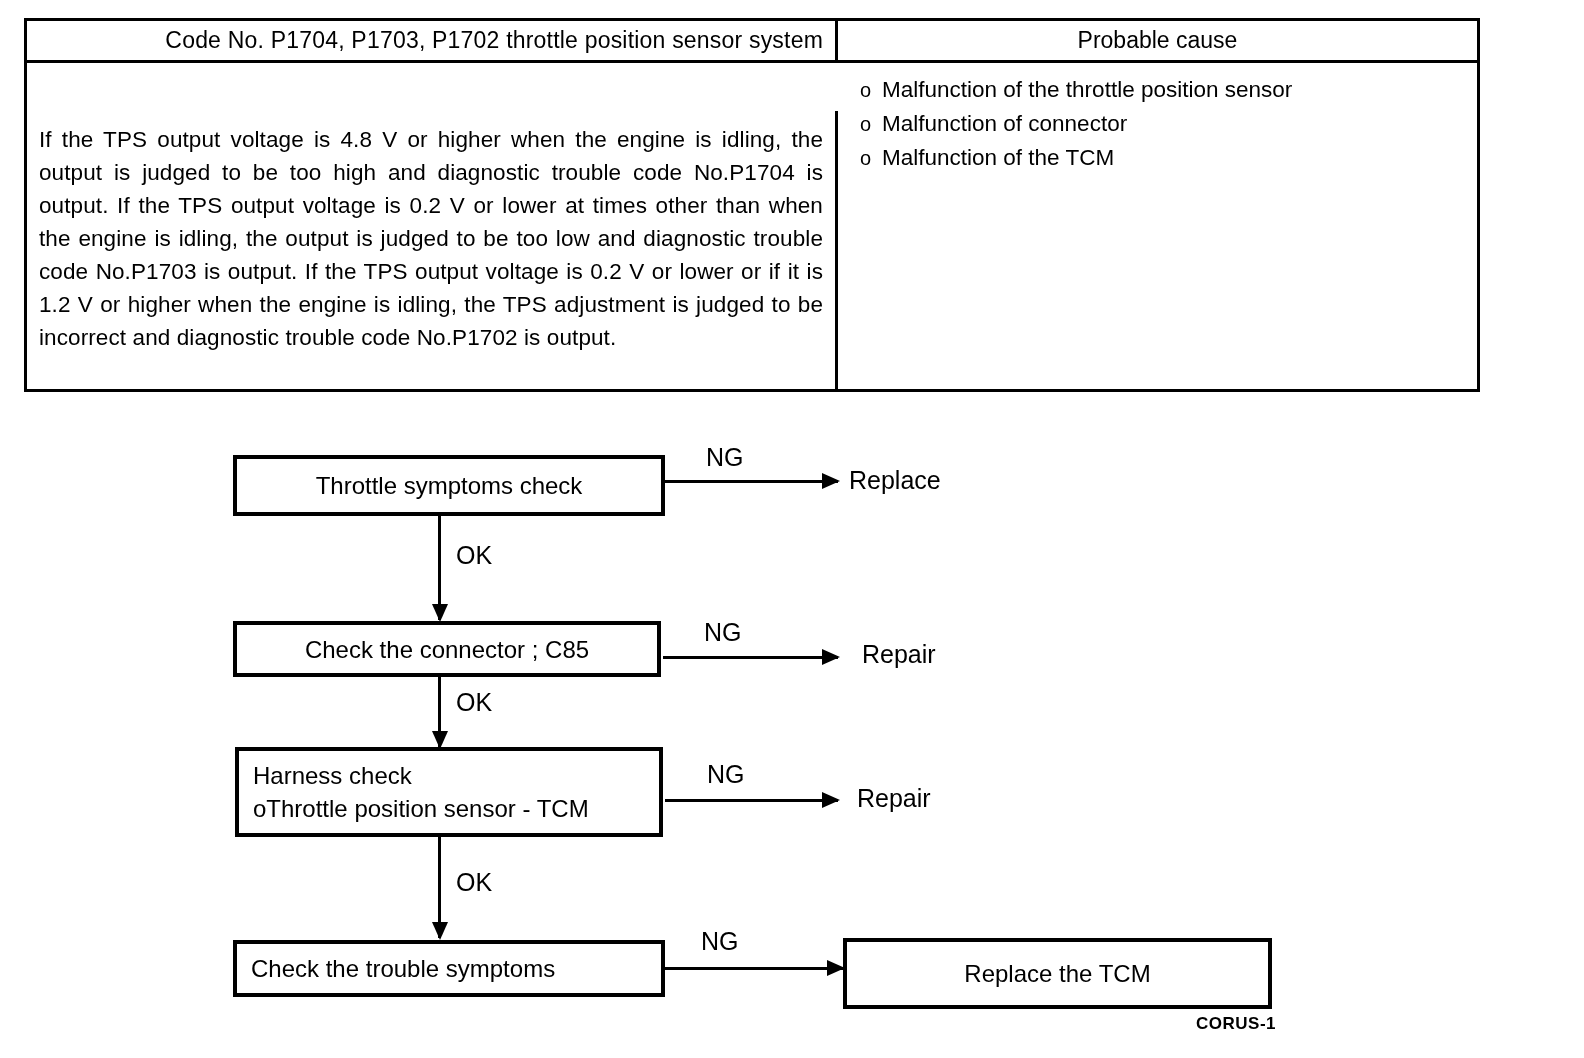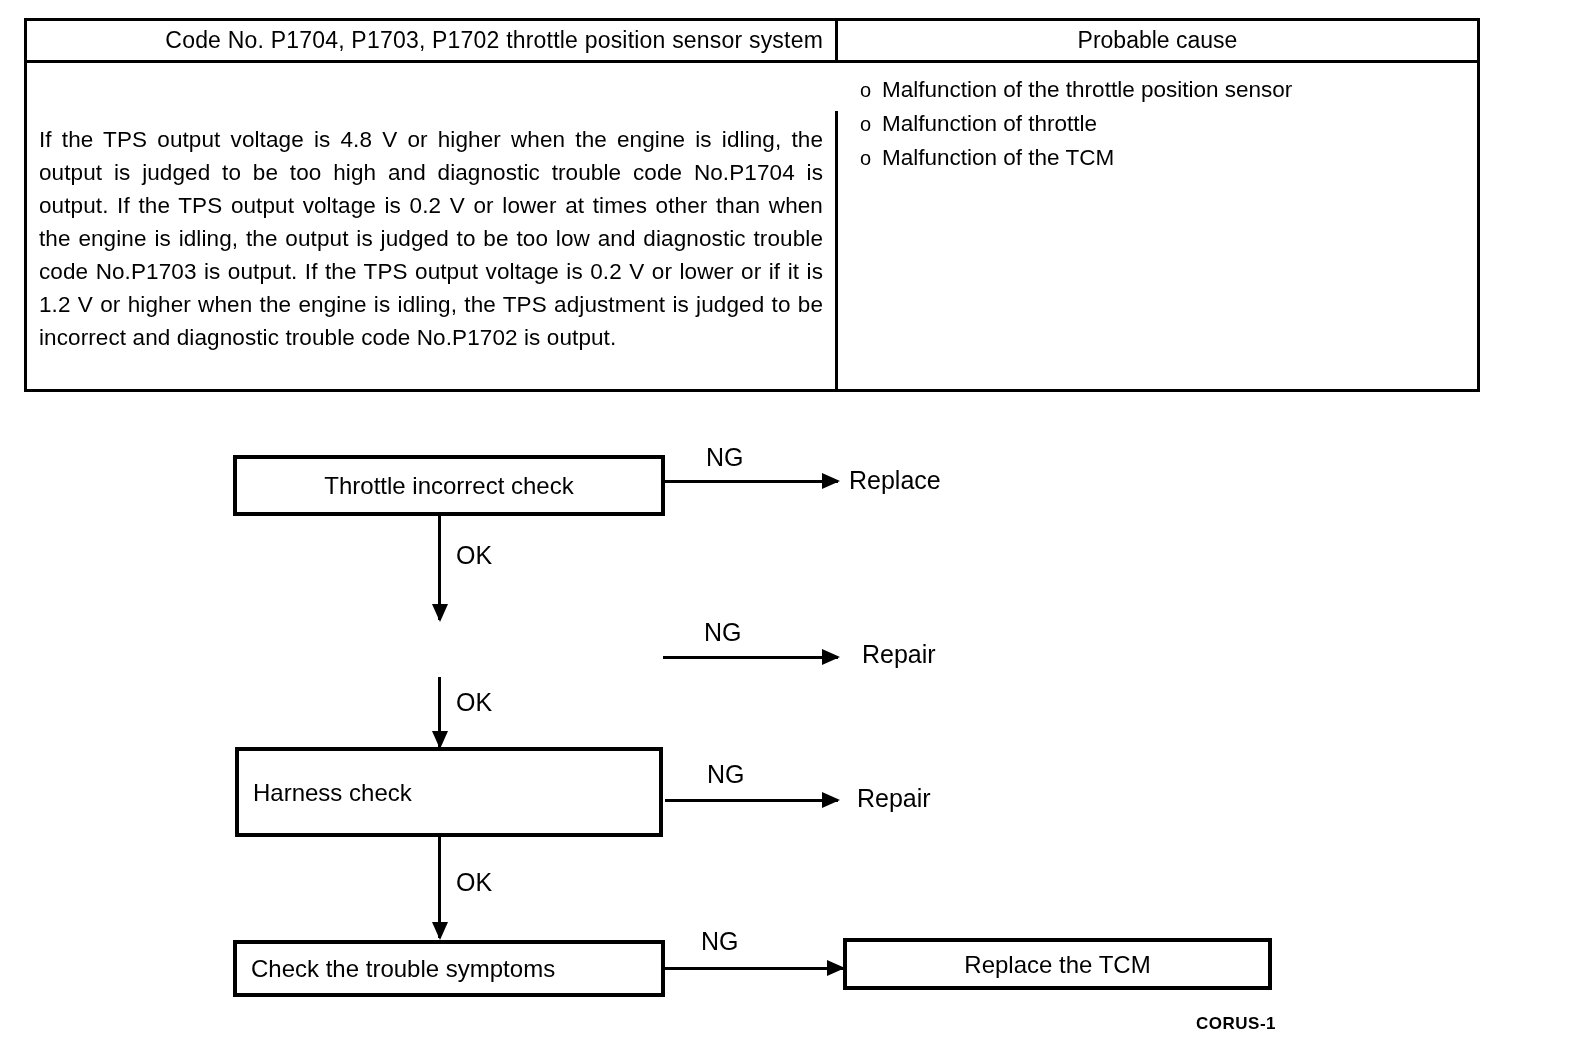--- a/index.html
+++ b/index.html
@@ -158,75 +158,79 @@
     <div class="cell td-left">
       <p>If the TPS output voltage is 4.8 V or higher when the engine is idling, the output is judged to be too high and diagnostic trouble code No.P1704 is output. If the TPS output voltage is 0.2 V or lower at times other than when the engine is idling, the output is judged to be too low and diagnostic trouble code No.P1703 is output. If the TPS output voltage is 0.2 V or lower or if it is 1.2 V or higher when the engine is idling, the TPS adjustment is judged to be incorrect and diagnostic trouble code No.P1702 is output.</p>
     </div>
     <div class="cell td-right">
       <div class="cause-row">
         <span class="cause-marker">o</span>
         <span class="cause-text">Malfunction of the throttle position sensor</span>
       </div>
       <div class="cause-row">
         <span class="cause-marker">o</span>
-        <span class="cause-text">Malfunction of throttle</span>
+        <span class="cause-text">Malfunction of connector</span>
       </div>
       <div class="cause-row">
         <span class="cause-marker">o</span>
         <span class="cause-text">Malfunction of the TCM</span>
       </div>
     </div>
   </div>
 
   <div class="fc-box center" style="left:233px; top:455px; width:432px; height:61px;">
-    <span class="line">Throttle incorrect check</span>
+    <span class="line">Throttle symptoms check</span>
   </div>
   <span class="fc-label" style="left:706px; top:443px;">NG</span>
   <div class="h-arrow" style="left:665px; top:480px; width:173px;">
     <span class="head"></span>
   </div>
   <span class="result-label" style="left:849px; top:466px;">Replace</span>
 
   <div class="v-arrow" style="left:438px; top:516px; height:104px;">
     <span class="head"></span>
   </div>
   <span class="fc-label" style="left:456px; top:541px;">OK</span>
 
+  <div class="fc-box center" style="left:233px; top:621px; width:428px; height:56px;">
+    <span class="line">Check the connector ; C85</span>
+  </div>
   <span class="fc-label" style="left:704px; top:618px;">NG</span>
   <div class="h-arrow" style="left:663px; top:656px; width:175px;">
     <span class="head"></span>
   </div>
   <span class="result-label" style="left:862px; top:640px;">Repair</span>
 
   <div class="v-arrow" style="left:438px; top:677px; height:70px;">
     <span class="head"></span>
   </div>
   <span class="fc-label" style="left:456px; top:688px;">OK</span>
 
   <div class="fc-box left" style="left:235px; top:747px; width:428px; height:90px;">
     <span class="line">Harness check</span>
+    <span class="line">oThrottle position sensor - TCM</span>
   </div>
   <span class="fc-label" style="left:707px; top:760px;">NG</span>
   <div class="h-arrow" style="left:665px; top:799px; width:173px;">
     <span class="head"></span>
   </div>
   <span class="result-label" style="left:857px; top:784px;">Repair</span>
 
   <div class="v-arrow" style="left:438px; top:837px; height:101px;">
     <span class="head"></span>
   </div>
   <span class="fc-label" style="left:456px; top:868px;">OK</span>
 
   <div class="fc-box left" style="left:233px; top:940px; width:432px; height:57px;">
     <span class="line">Check the trouble symptoms</span>
   </div>
   <span class="fc-label" style="left:701px; top:927px;">NG</span>
   <div class="h-arrow" style="left:665px; top:967px; width:178px;">
     <span class="head"></span>
   </div>
 
-  <div class="fc-box center" style="left:843px; top:938px; width:429px; height:52px;">
+  <div class="fc-box center" style="left:843px; top:938px; width:429px; height:71px;">
     <span class="line">Replace the TCM</span>
   </div>
 
   <span class="footer-code">CORUS-1</span>
 
 </div>
 
 </body></html>

